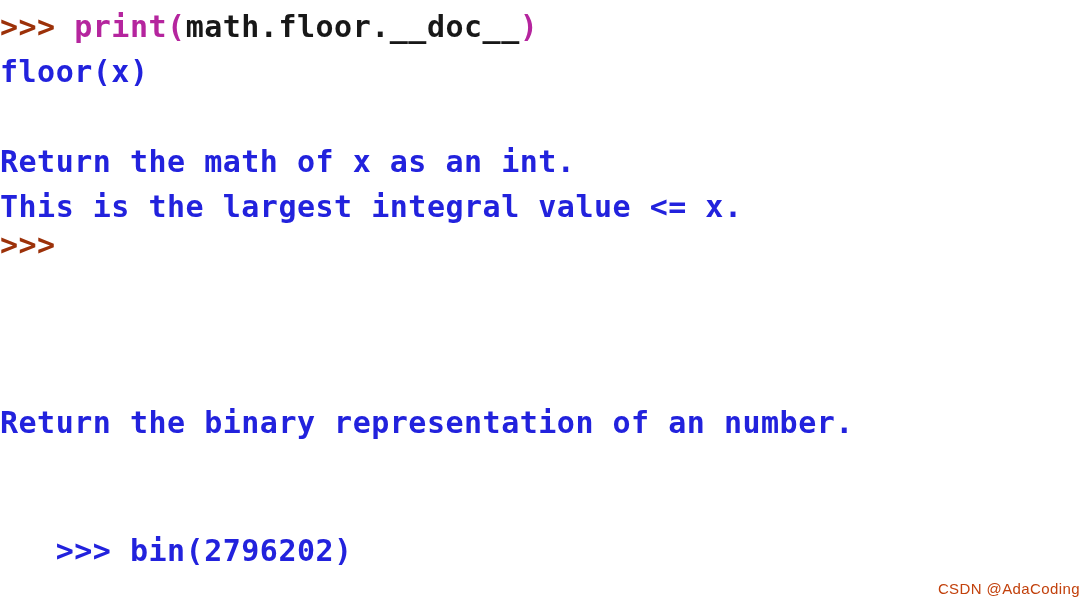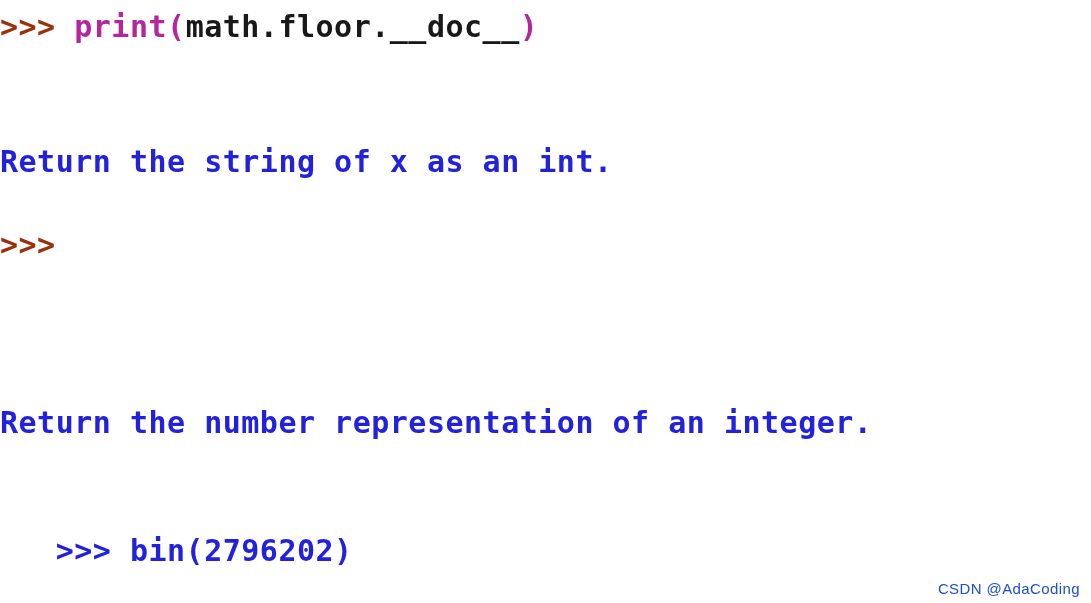--- a/index.html
+++ b/index.html
@@ -51,30 +51,32 @@
   .blank-line { height: 45px; }
 
   #watermark {
     position: absolute;
     right: 11px;
     bottom: 6px;
     font-family: "Liberation Sans", sans-serif;
     font-size: 15px;
     font-weight: normal;
     letter-spacing: 0.4px;
-    color: #1d4ed8;
+    color: #c2410c;
     white-space: pre;
   }
 </style>
 </head>
 <body>
 
 <div id="terminal">
     <div class="code-line" style="top: 4px;"><span class="tok-prompt">&gt;&gt;&gt; </span><span class="tok-builtin">print</span><span class="tok-punct">(</span><span class="tok-plain">math.floor.__doc__</span><span class="tok-punct">)</span></div>
+    <div class="code-line" style="top: 49px;"><span class="tok-output">floor(x)</span></div>
     <div class="code-line blank-line" style="top: 94px;"></div>
-    <div class="code-line" style="top: 139px;"><span class="tok-output">Return the string of x as an int.</span></div>
+    <div class="code-line" style="top: 139px;"><span class="tok-output">Return the math of x as an int.</span></div>
+    <div class="code-line" style="top: 184px;"><span class="tok-output">This is the largest integral value &lt;= x.</span></div>
     <div class="code-line" style="top: 222px;"><span class="tok-prompt">&gt;&gt;&gt;</span></div>
     <div class="code-line blank-line" style="top: 356px;"></div>
-    <div class="code-line" style="top: 400px;"><span class="tok-output">Return the number representation of an integer.</span></div>
+    <div class="code-line" style="top: 400px;"><span class="tok-output">Return the binary representation of an number.</span></div>
     <div class="code-line blank-line" style="top: 445px;"></div>
     <div class="code-line" style="top: 489px; margin-top: 39px;"><span class="tok-output">   &gt;&gt;&gt; bin(2796202)</span></div>
     <div id="watermark">CSDN @AdaCoding</div>
   </div>
 
 </body></html>

